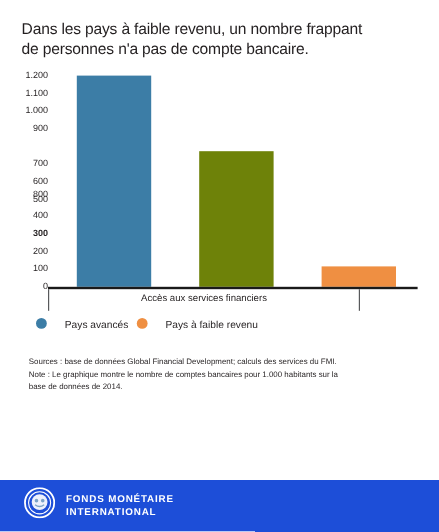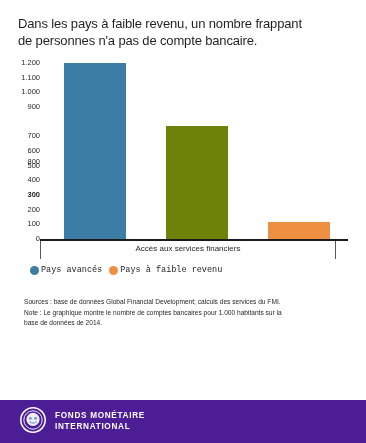--- a/index.html
+++ b/index.html
@@ -84,21 +84,21 @@
     left: 40px;
     top: 176px;
     width: 308px;
     height: 2px;
     background: #1a1a1a;
   }
   .bracket {
     position: absolute;
     left: 40px;
     top: 176px;
-    width: 296px;
+    width: 260px;
     height: 20px;
   }
   .bracket-left, .bracket-right {
     position: absolute;
     top: 2px;
     width: 1px;
     height: 18px;
     background: #58595b;
   }
   .bracket-left { left: 0; }
@@ -117,24 +117,22 @@
   .legend {
     margin-top: 6px;
     padding-left: 30px;
     display: flex;
     align-items: center;
     gap: 7px;
     font-size: 8.5px;
   }
   .legend-item {
     display: flex;
-    align-items: center;
-    gap: 2px;
+    gap: 15px;
     white-space: nowrap;
-    font-family: Liberation Mono, monospace;
   }
   .legend-dot {
     width: 9px;
     height: 9px;
     border-radius: 50%;
     flex: 0 0 auto;
   }
   .legend-label { color: #231f20; }
 
   
@@ -147,21 +145,21 @@
   }
   .notes p { margin: 0; }
 
   
   .footer {
     position: absolute;
     left: 0;
     bottom: 0;
     width: 366px;
     height: 43px;
-    background: #4c1d95;
+    background: #1d4ed8;
     display: flex;
     align-items: center;
     padding-left: 20px;
     box-sizing: border-box;
   }
   .seal { flex: 0 0 auto; }
   .footer-text {
     margin-left: 9px;
     color: #ffffff;
     font-weight: bold;

